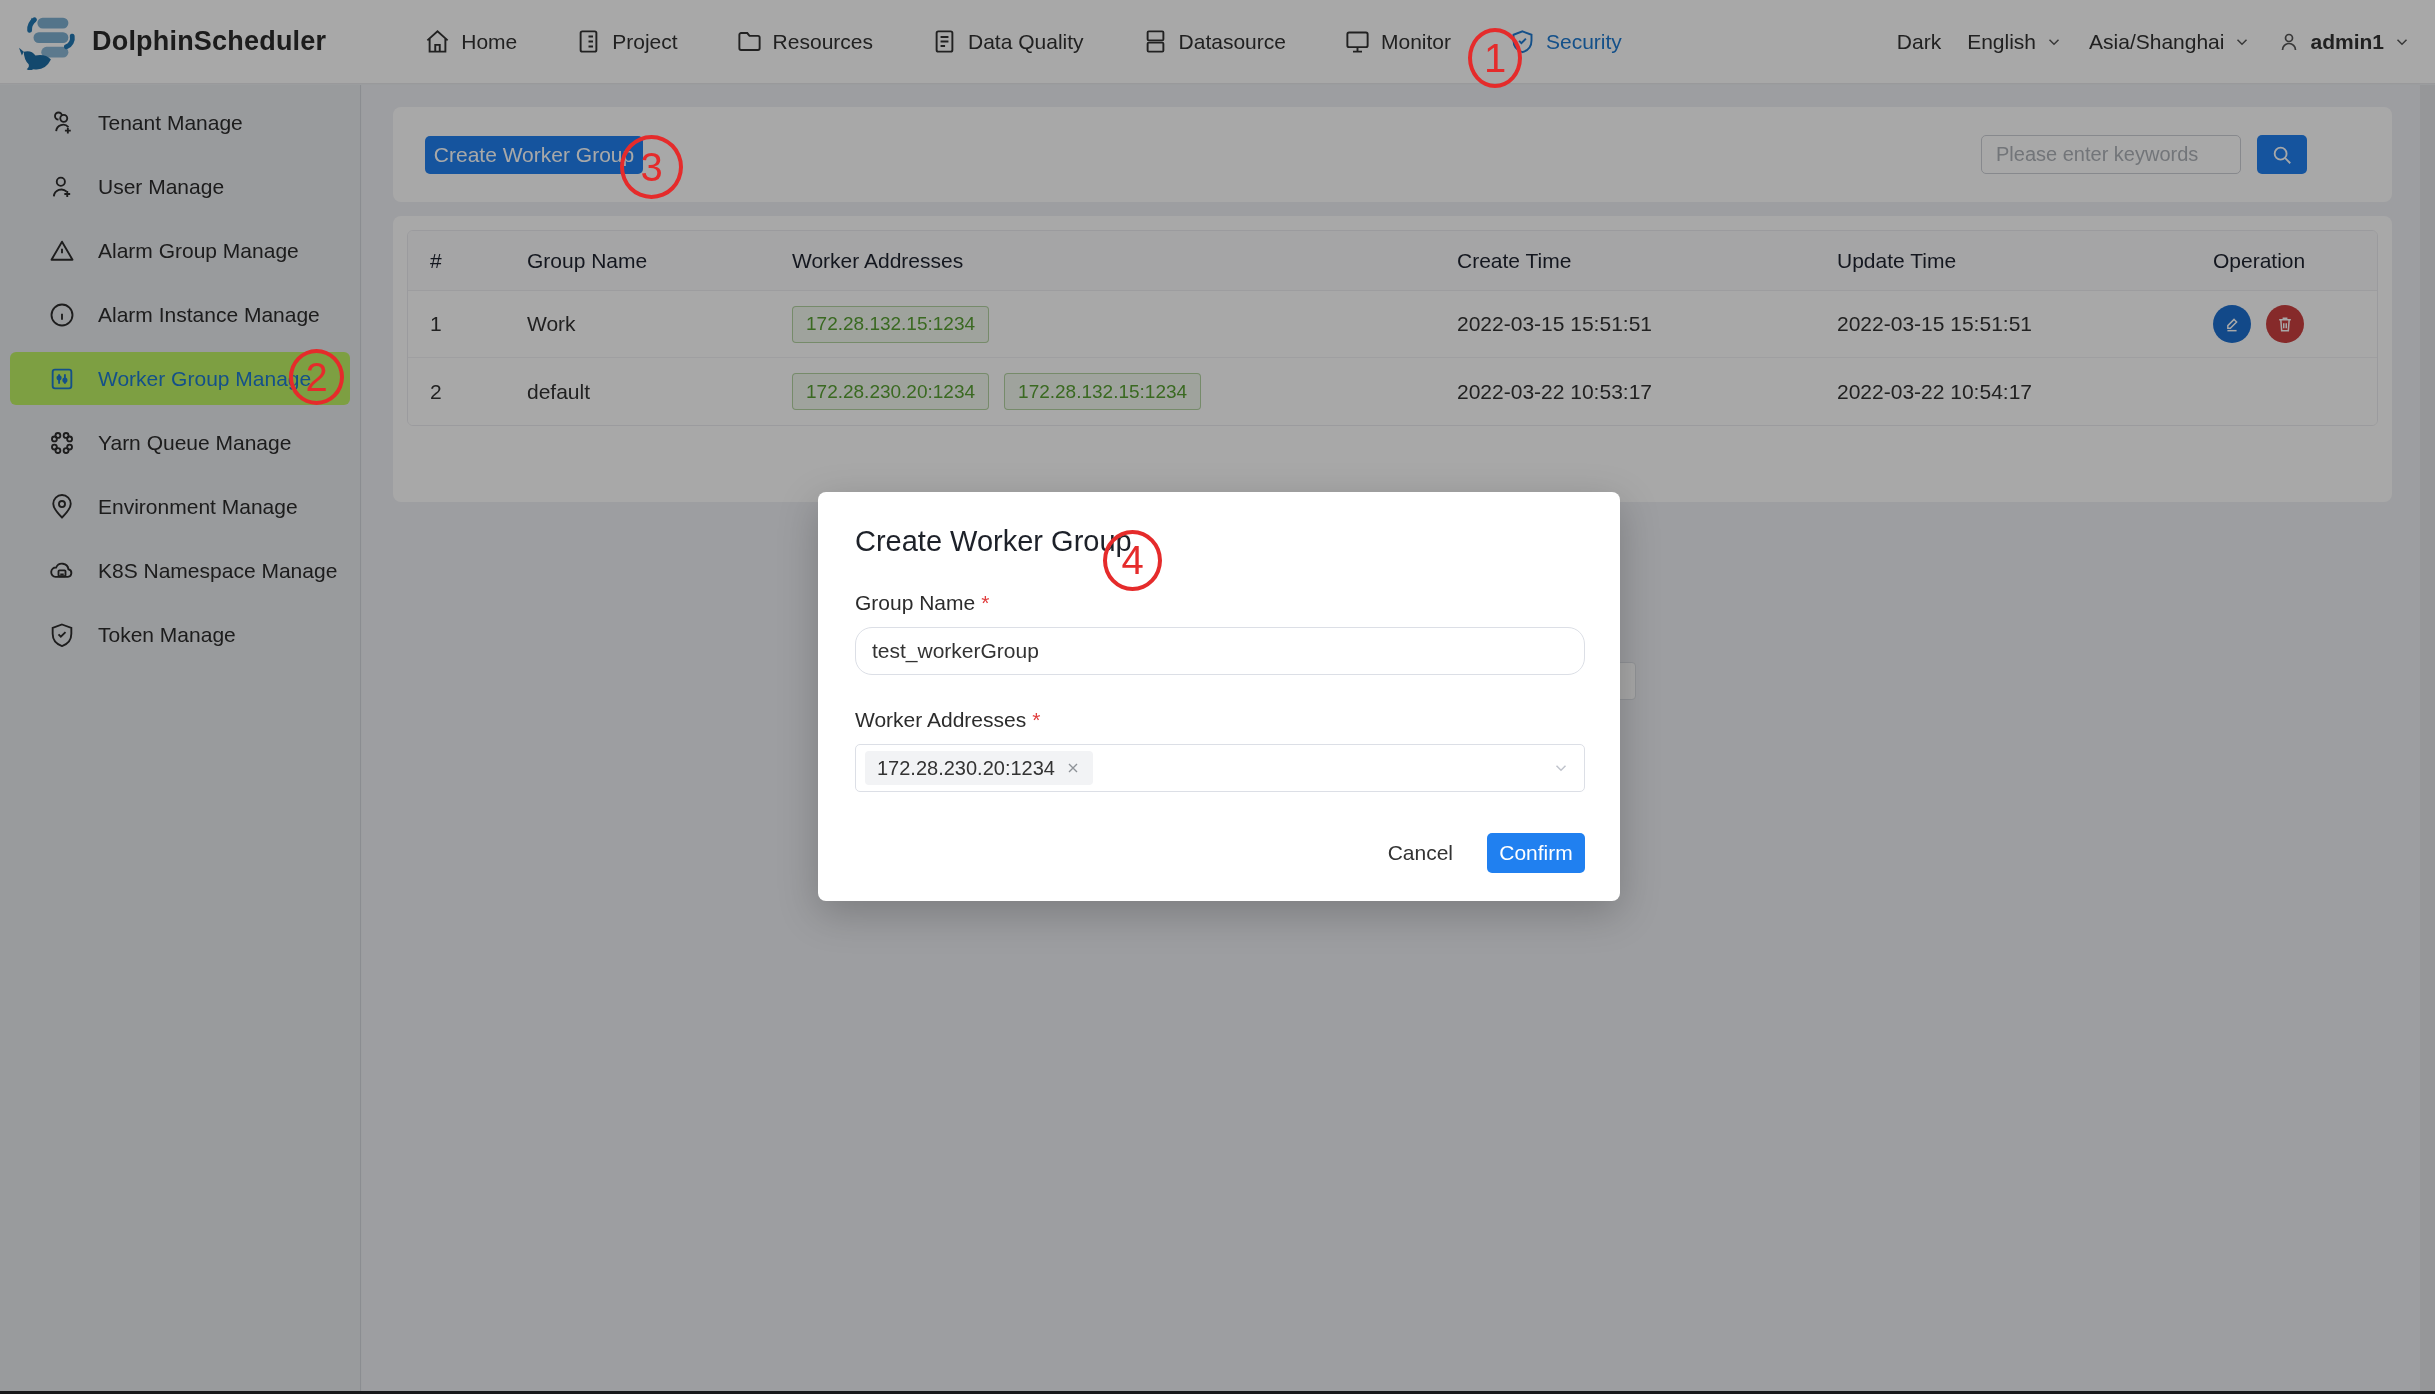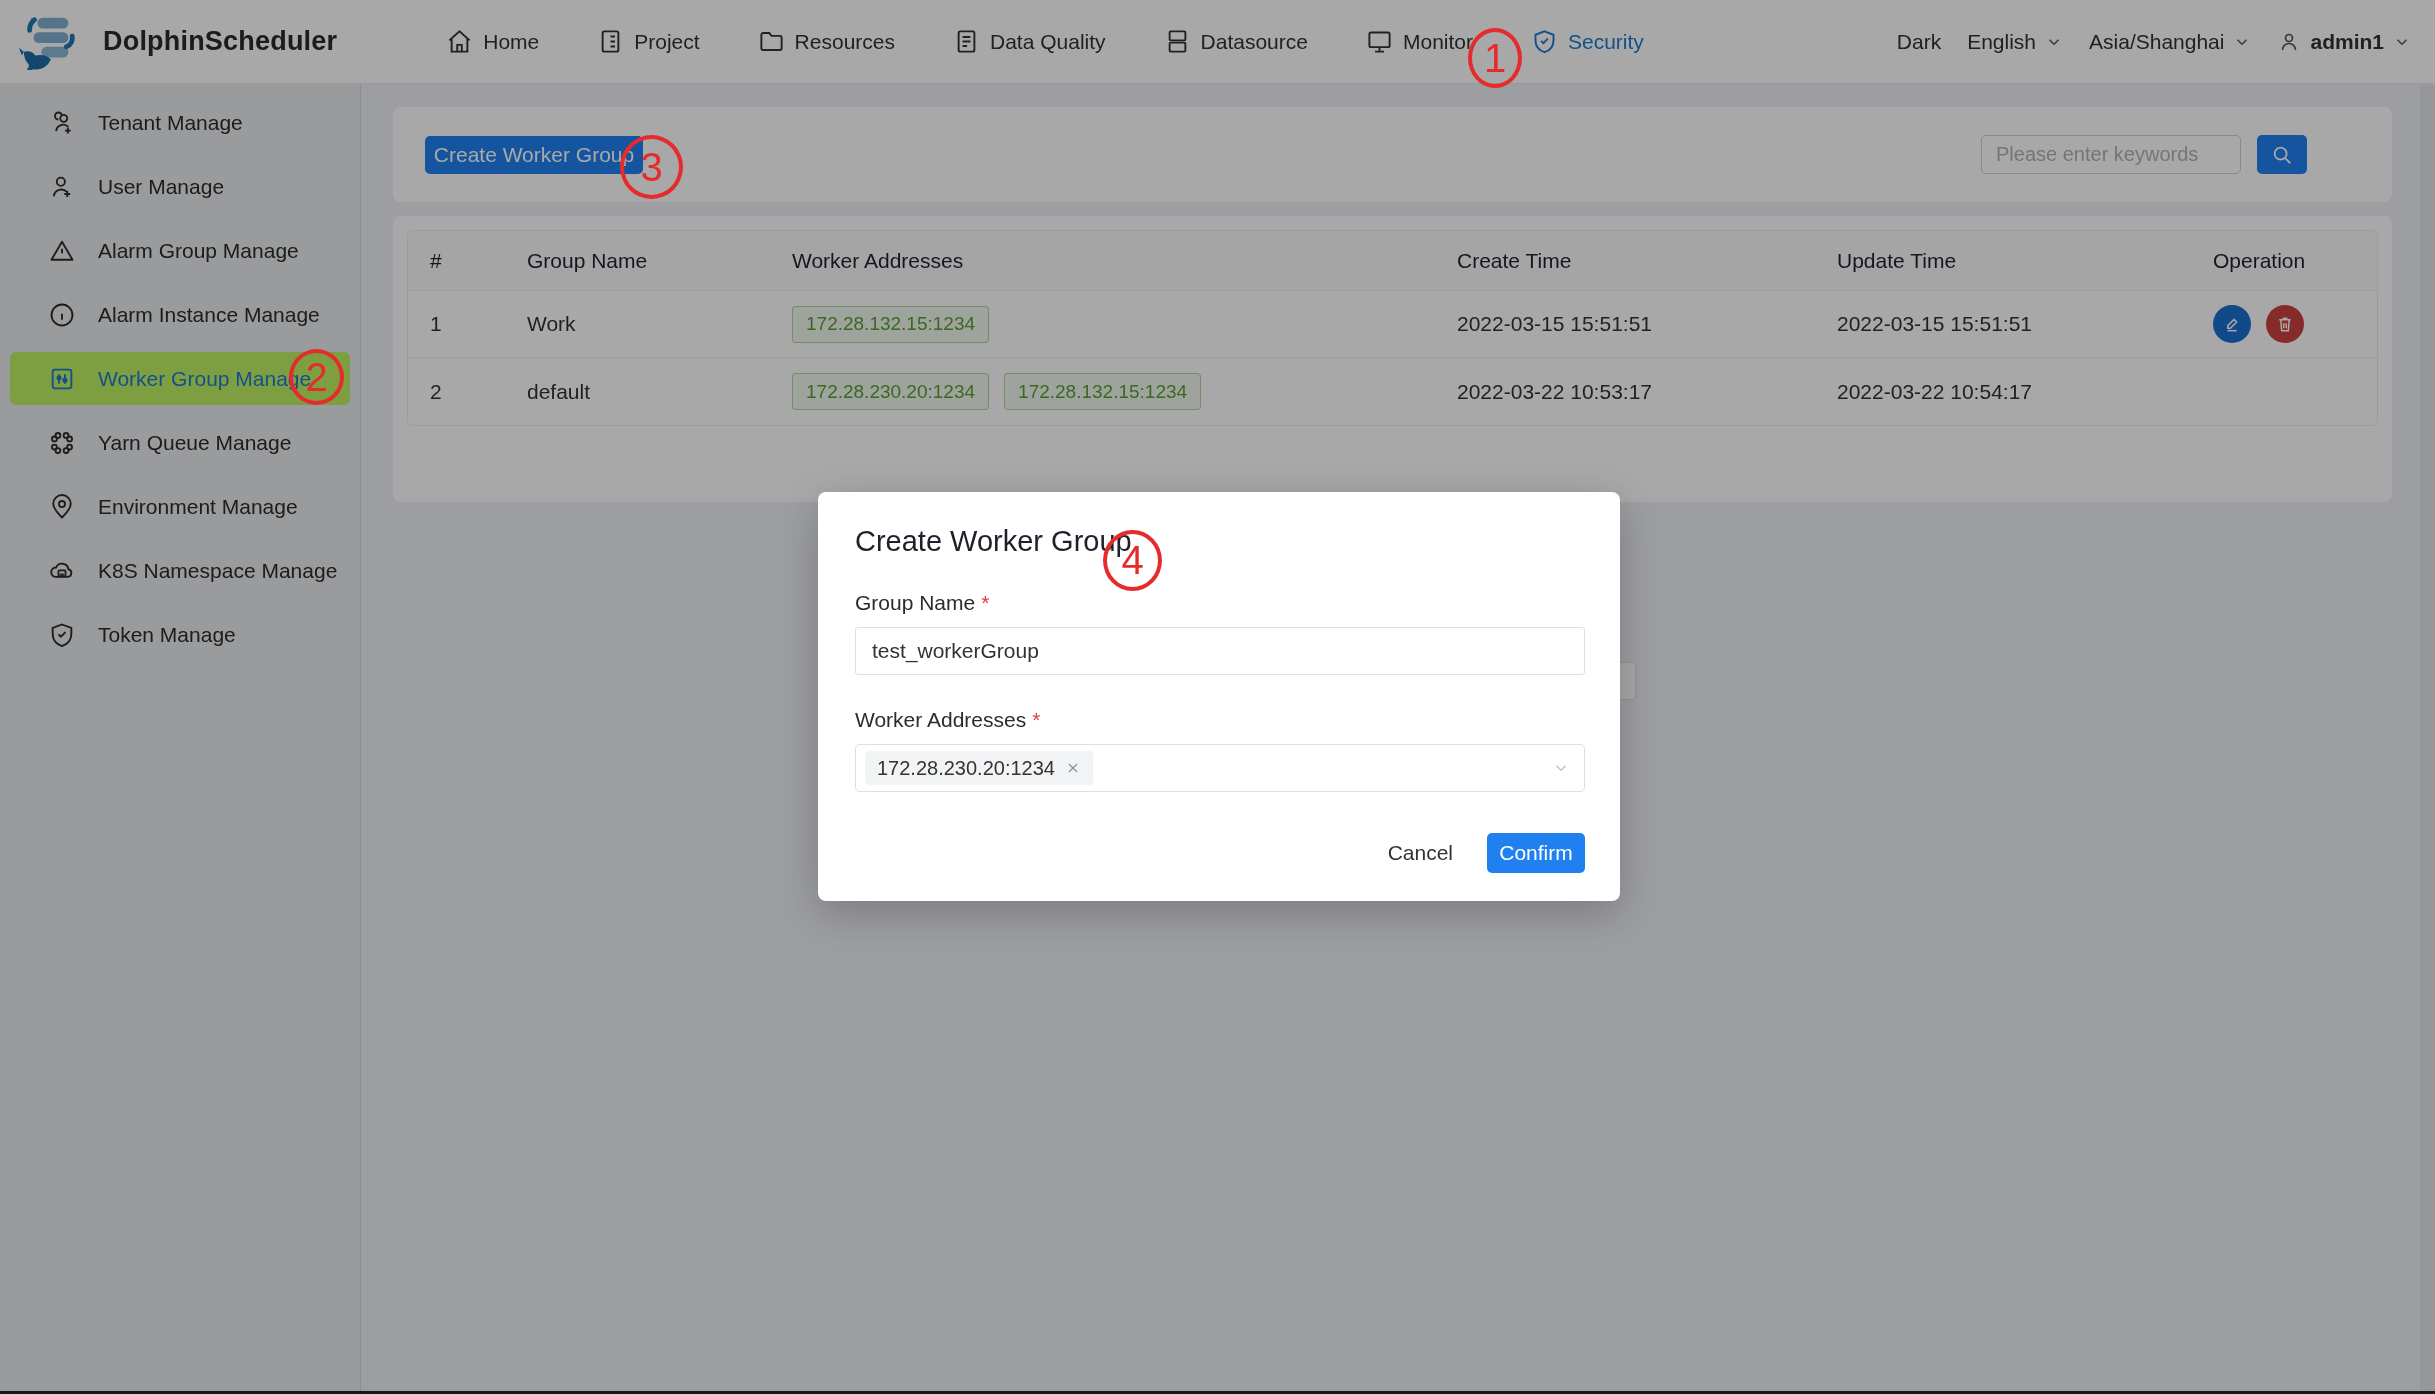--- a/index.html
+++ b/index.html
@@ -1,21 +1,21 @@
 <!DOCTYPE html>
 <html><head>
 <meta charset="utf-8">
 <style>
   * { margin:0; padding:0; box-sizing:border-box; }
   html,body { width:2435px; height:1394px; }
   body { font-family:"Liberation Sans","DejaVu Sans",sans-serif; background:#eceef2; overflow:hidden; position:relative; color:#333; }
   .stage { position:absolute; inset:0; width:2435px; height:1394px; }
 
   
-  .topbar { position:absolute; left:0; top:0; width:2435px; height:84px; background:#ffffff; border-bottom:1px solid #e8e8ec; display:flex; align-items:center; z-index:10;gap:11px; }
+  .topbar { position:absolute; left:0; top:0; width:2435px; height:84px; background:#ffffff; border-bottom:1px solid #e8e8ec; display:flex; align-items:center; z-index:10; }
   .logo { width:62px; height:62px; margin-left:18px; flex:0 0 auto; }
   .brand { font-size:27px; font-weight:700; color:#2b2b2b; margin-left:12px; letter-spacing:.2px; }
   .nav { display:flex; align-items:center; margin-left:98px; gap:58px; }
   .nav-item { display:flex; align-items:center; gap:10px; font-size:21px; color:#333; cursor:pointer; white-space:nowrap; }
   .nav-item svg { width:27px; height:27px; stroke:#333; }
   .nav-item.active { color:#1f7ad1;text-align:center; }
   .nav-item.active svg { stroke:#1f7ad1; }
   .top-right { margin-left:auto; margin-right:24px; display:flex; align-items:center; gap:26px; font-size:21px; color:#333; }
   .tr-group { display:flex; align-items:center; gap:9px; cursor:pointer; }
   .chev { width:18px; height:18px; stroke:#555; }
@@ -63,21 +63,21 @@
   .pg-size svg { width:16px; height:16px; stroke:#b9bdc5; }
   .goto-label { margin-left:6px; }
   .goto-input { width:108px; height:38px; border:1px solid #dcdfe5; border-radius:4px; background:#fff; font-size:21px; padding:0 10px; font-family:inherit; }
 
   
   .overlay { position:absolute; inset:0; background:rgba(0,0,0,.34); z-index:40; }
   .modal { position:absolute; left:818px; top:492px; width:802px; height:409px; background:#fff; border-radius:8px; box-shadow:0 12px 40px rgba(0,0,0,.22); z-index:50; padding:33px 35px 0 37px; }
   .modal-title { font-size:29px; font-weight:500; color:#1d2129; }
   .m-label { margin-top:33px; font-size:21px; color:#2c2c2c; }
   .req { color:#e03c3c; margin-left:6px; }
-  .m-input { margin-top:12px; width:730px; height:48px; border:1px solid #dcdfe6; border-radius:3px; font-size:21px; padding:0 16px; color:#333; font-family:inherit; }
+  .m-input { margin-top:12px; width:730px; height:48px; border:1px solid #dcdfe6; border-radius:17px; font-size:21px; padding:0 16px; color:#333; font-family:inherit; }
   .m-select { margin-top:12px; width:730px; height:48px; border:1px solid #dcdfe6; border-radius:5px; display:flex; align-items:center; padding:0 14px 0 9px; cursor:pointer; position:relative; }
   .m-tag { display:inline-flex; align-items:center; gap:10px; height:34px; background:#f2f3f5; border-radius:4px; padding:0 12px; font-size:20px; color:#333; }
   .m-tag svg { width:16px; height:16px; stroke:#8e9298; cursor:pointer; }
   .m-select > .sel-chev { position:absolute; right:14px; width:18px; height:18px; stroke:#c0c4cc; }
   .m-footer { position:absolute; right:35px; bottom:28px; display:flex; align-items:center; gap:24px; }
   .cancel-btn { background:none; border:none; font-size:21px; color:#333; cursor:pointer; font-family:inherit; padding:8px 10px; }
   .confirm-btn { width:98px; height:40px; font-size:21px; }
 
   
   .ann { position:absolute; border:4px solid #e52b2b; border-radius:50%; color:#e52b2b; display:flex; align-items:center; justify-content:center; font-size:40px; z-index:60; background:transparent; }

